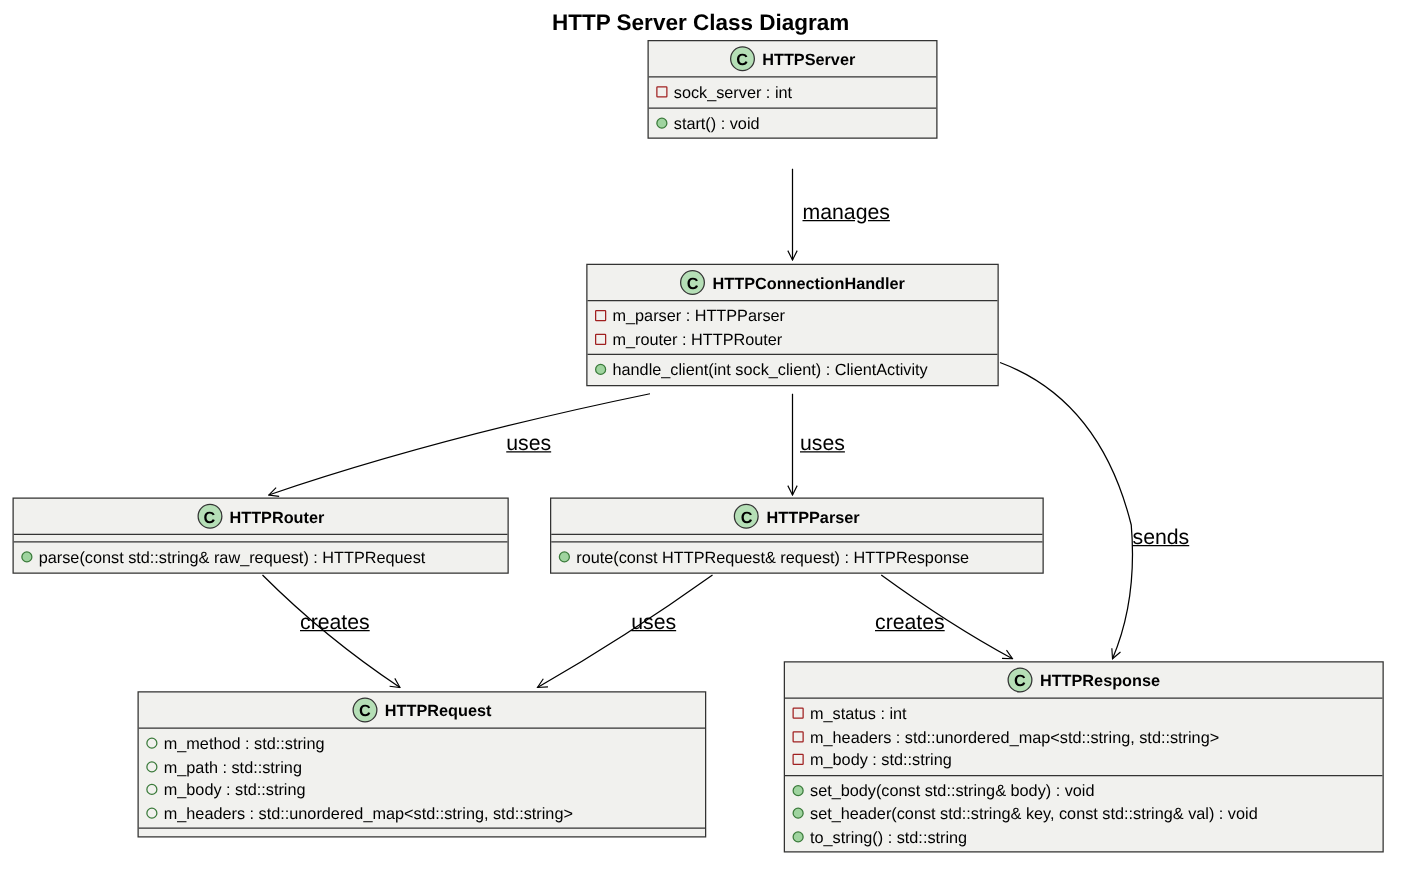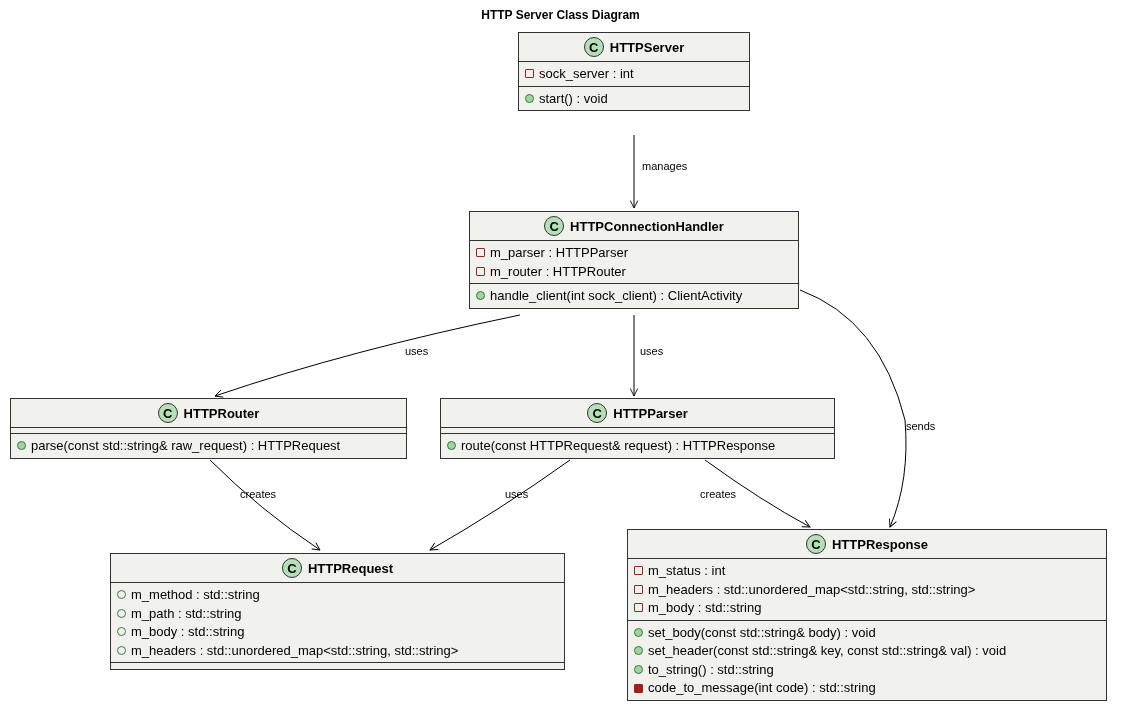--- a/index.html
+++ b/index.html
@@ -13,21 +13,21 @@
     height: 717px;
     position: relative;
   }
   .diagram-title {
     position: absolute;
     top: 8px;
     left: 0;
     right: 0;
     text-align: center;
     font-weight: bold;
-    font-size: 12px;
+    font-size: 18px;
   }
   .class-box {
     position: absolute;
     background: #f1f1ee;
     border: 1.5px solid #333;
     display: flex;
     flex-direction: column;
   }
   .class-title {
     display: flex;
@@ -74,22 +74,23 @@
     height: 9px;
     flex-shrink: 0;
     border: 1px solid;
   }
   .vis.private-sq { border-color: #a02020; background: transparent; border-radius: 1px; }
   .vis.private-fill { border-color: #a02020; background: #a02020; border-radius: 1px; }
   .vis.public-circle { border-color: #3a7a3a; background: #9fd49f; border-radius: 50%; }
   .vis.public-open { border-color: #3a7a3a; background: transparent; border-radius: 50%; }
   .edge-label {
     position: absolute;
-    font-size: 11px;
+    font-size: 17px;
     background: transparent;
+    text-decoration: underline;
   }
   svg.edges {
     position: absolute;
     top: 0; left: 0;
     width: 1121px;
     height: 717px;
     pointer-events: none;
   }
 </style>
 </head>
@@ -217,24 +218,20 @@
         <span class="vis public-circle"></span>
         <span>set_body(const std::string&amp; body) : void</span>
       </div>
     <div class="member">
         <span class="vis public-circle"></span>
         <span>set_header(const std::string&amp; key, const std::string&amp; val) : void</span>
       </div>
     <div class="member">
         <span class="vis public-circle"></span>
         <span>to_string() : std::string</span>
-      </div>
-    <div class="member">
-        <span class="vis private-fill"></span>
-        <span>code_to_message(int code) : std::string</span>
       </div>
   </div>
 </div>
 
 <svg class="edges">
   <defs>
     <marker id="arrow" viewBox="0 0 12 12" refX="11" refY="6" markerWidth="9" markerHeight="9" orient="auto-start-reverse">
       <path d="M1,1 L11,6 L1,11" fill="none" stroke="#000" stroke-width="1.2"></path>
     </marker>
   </defs>

